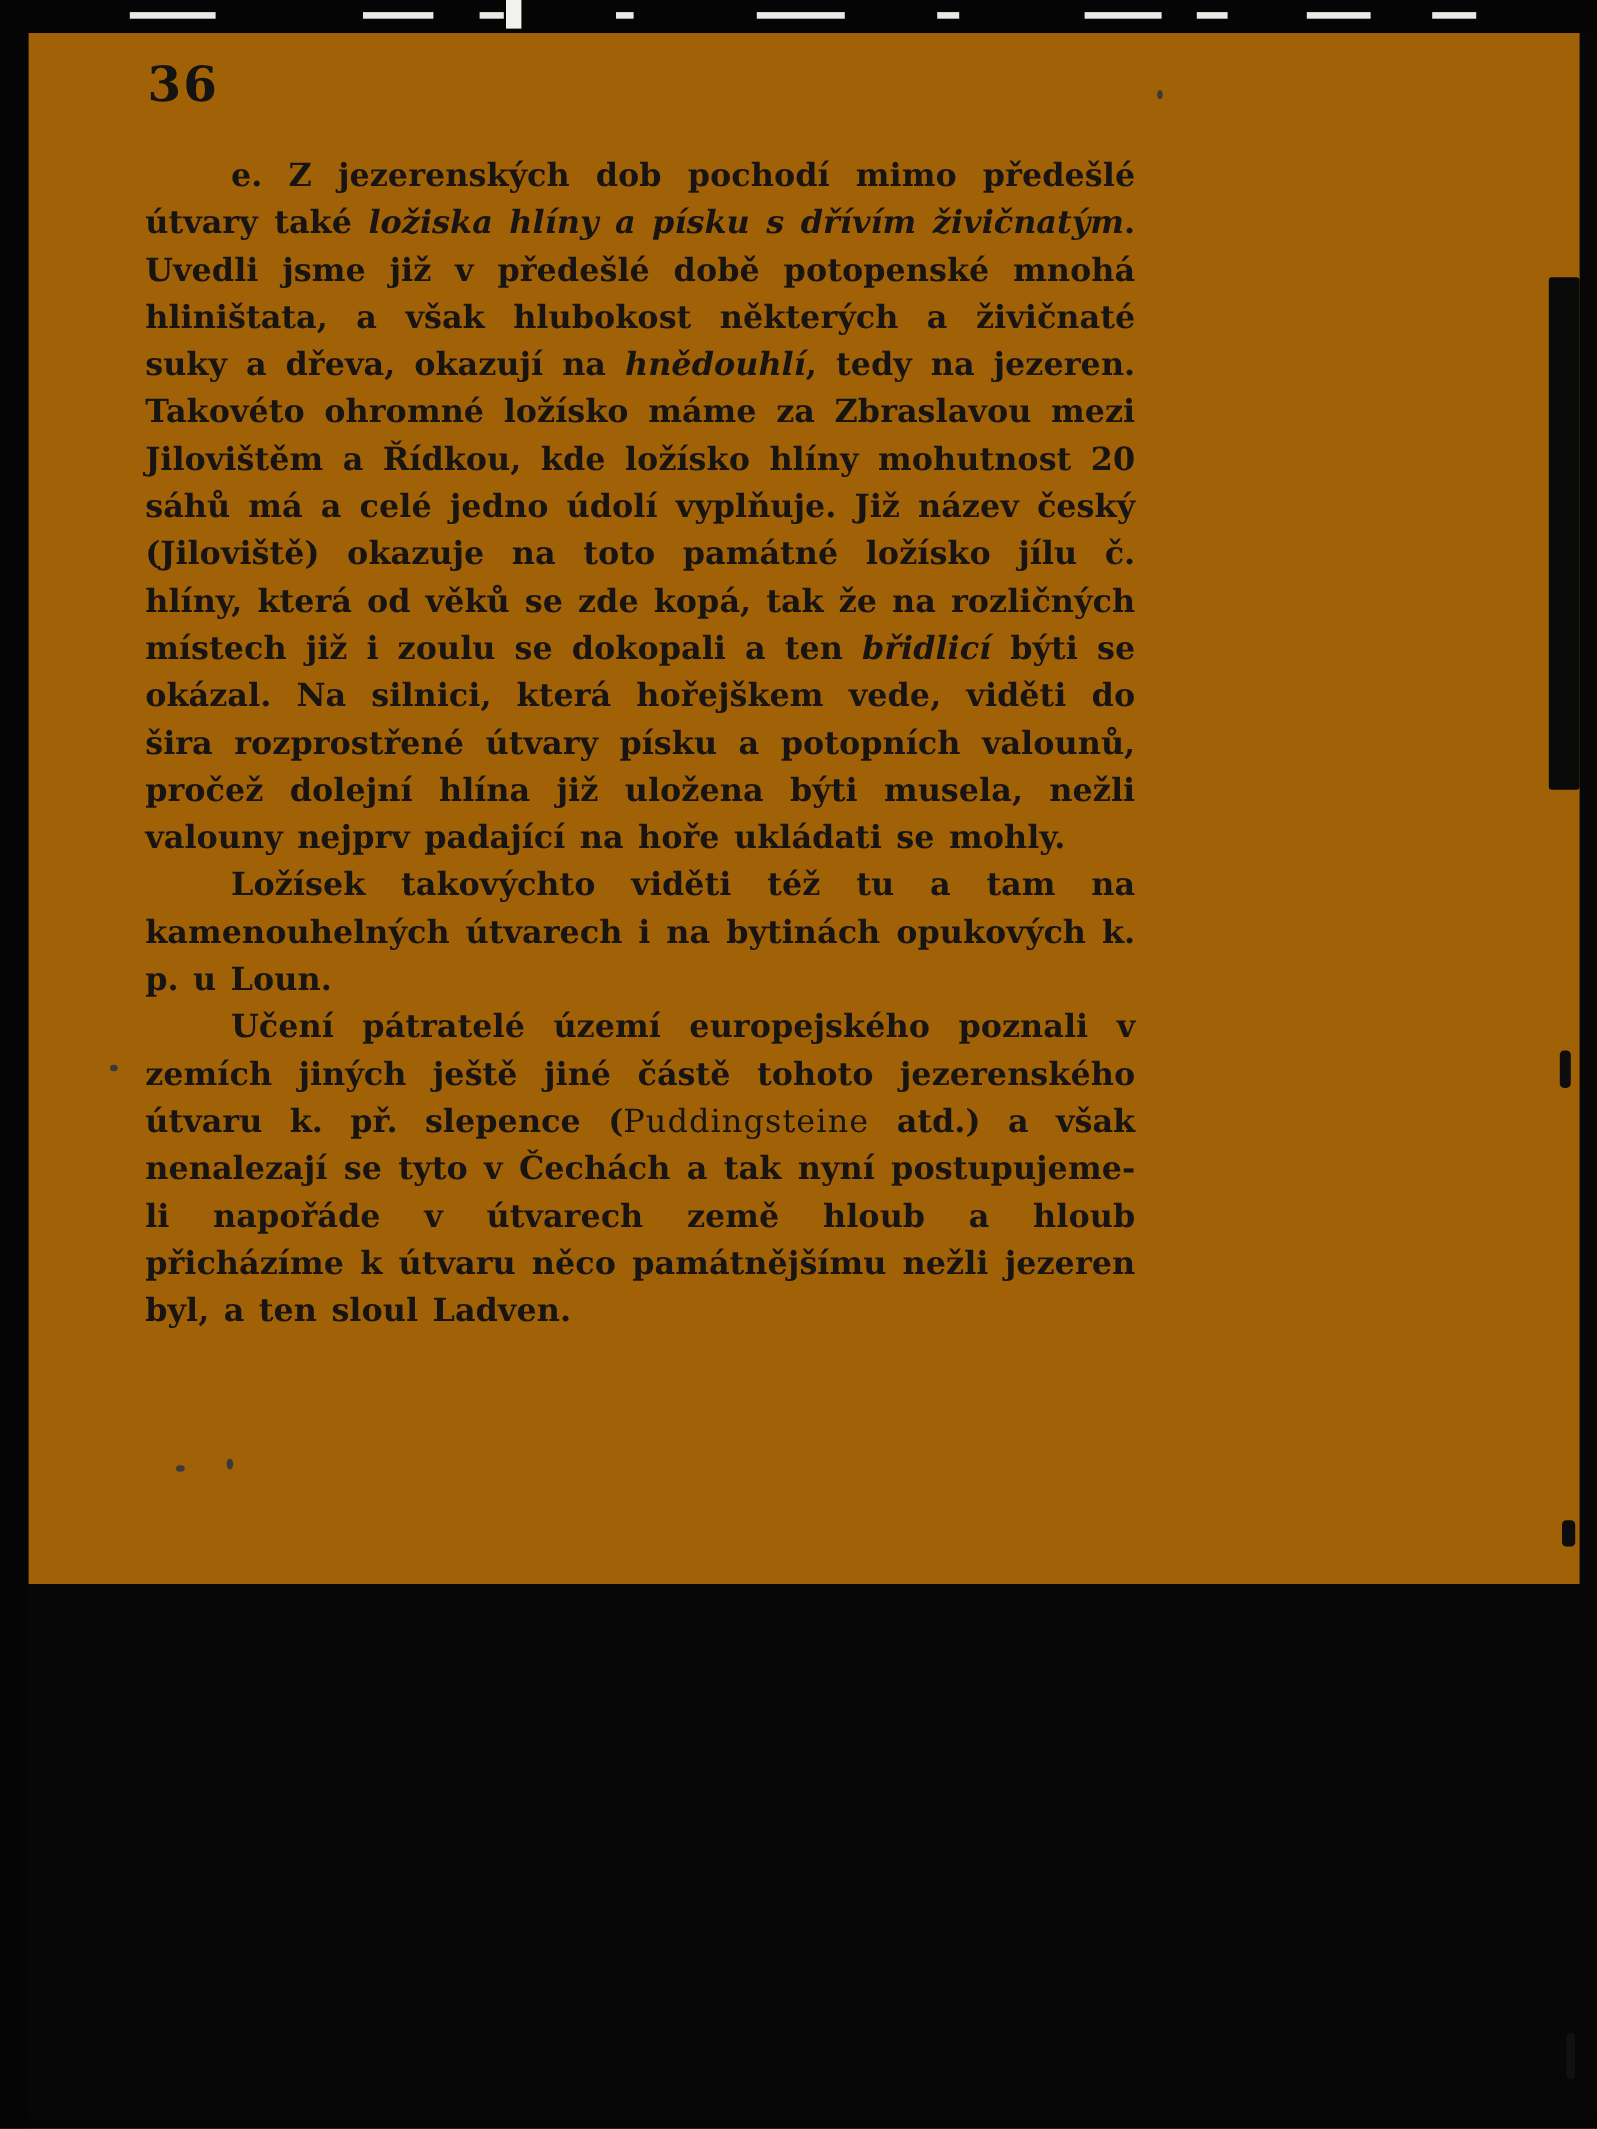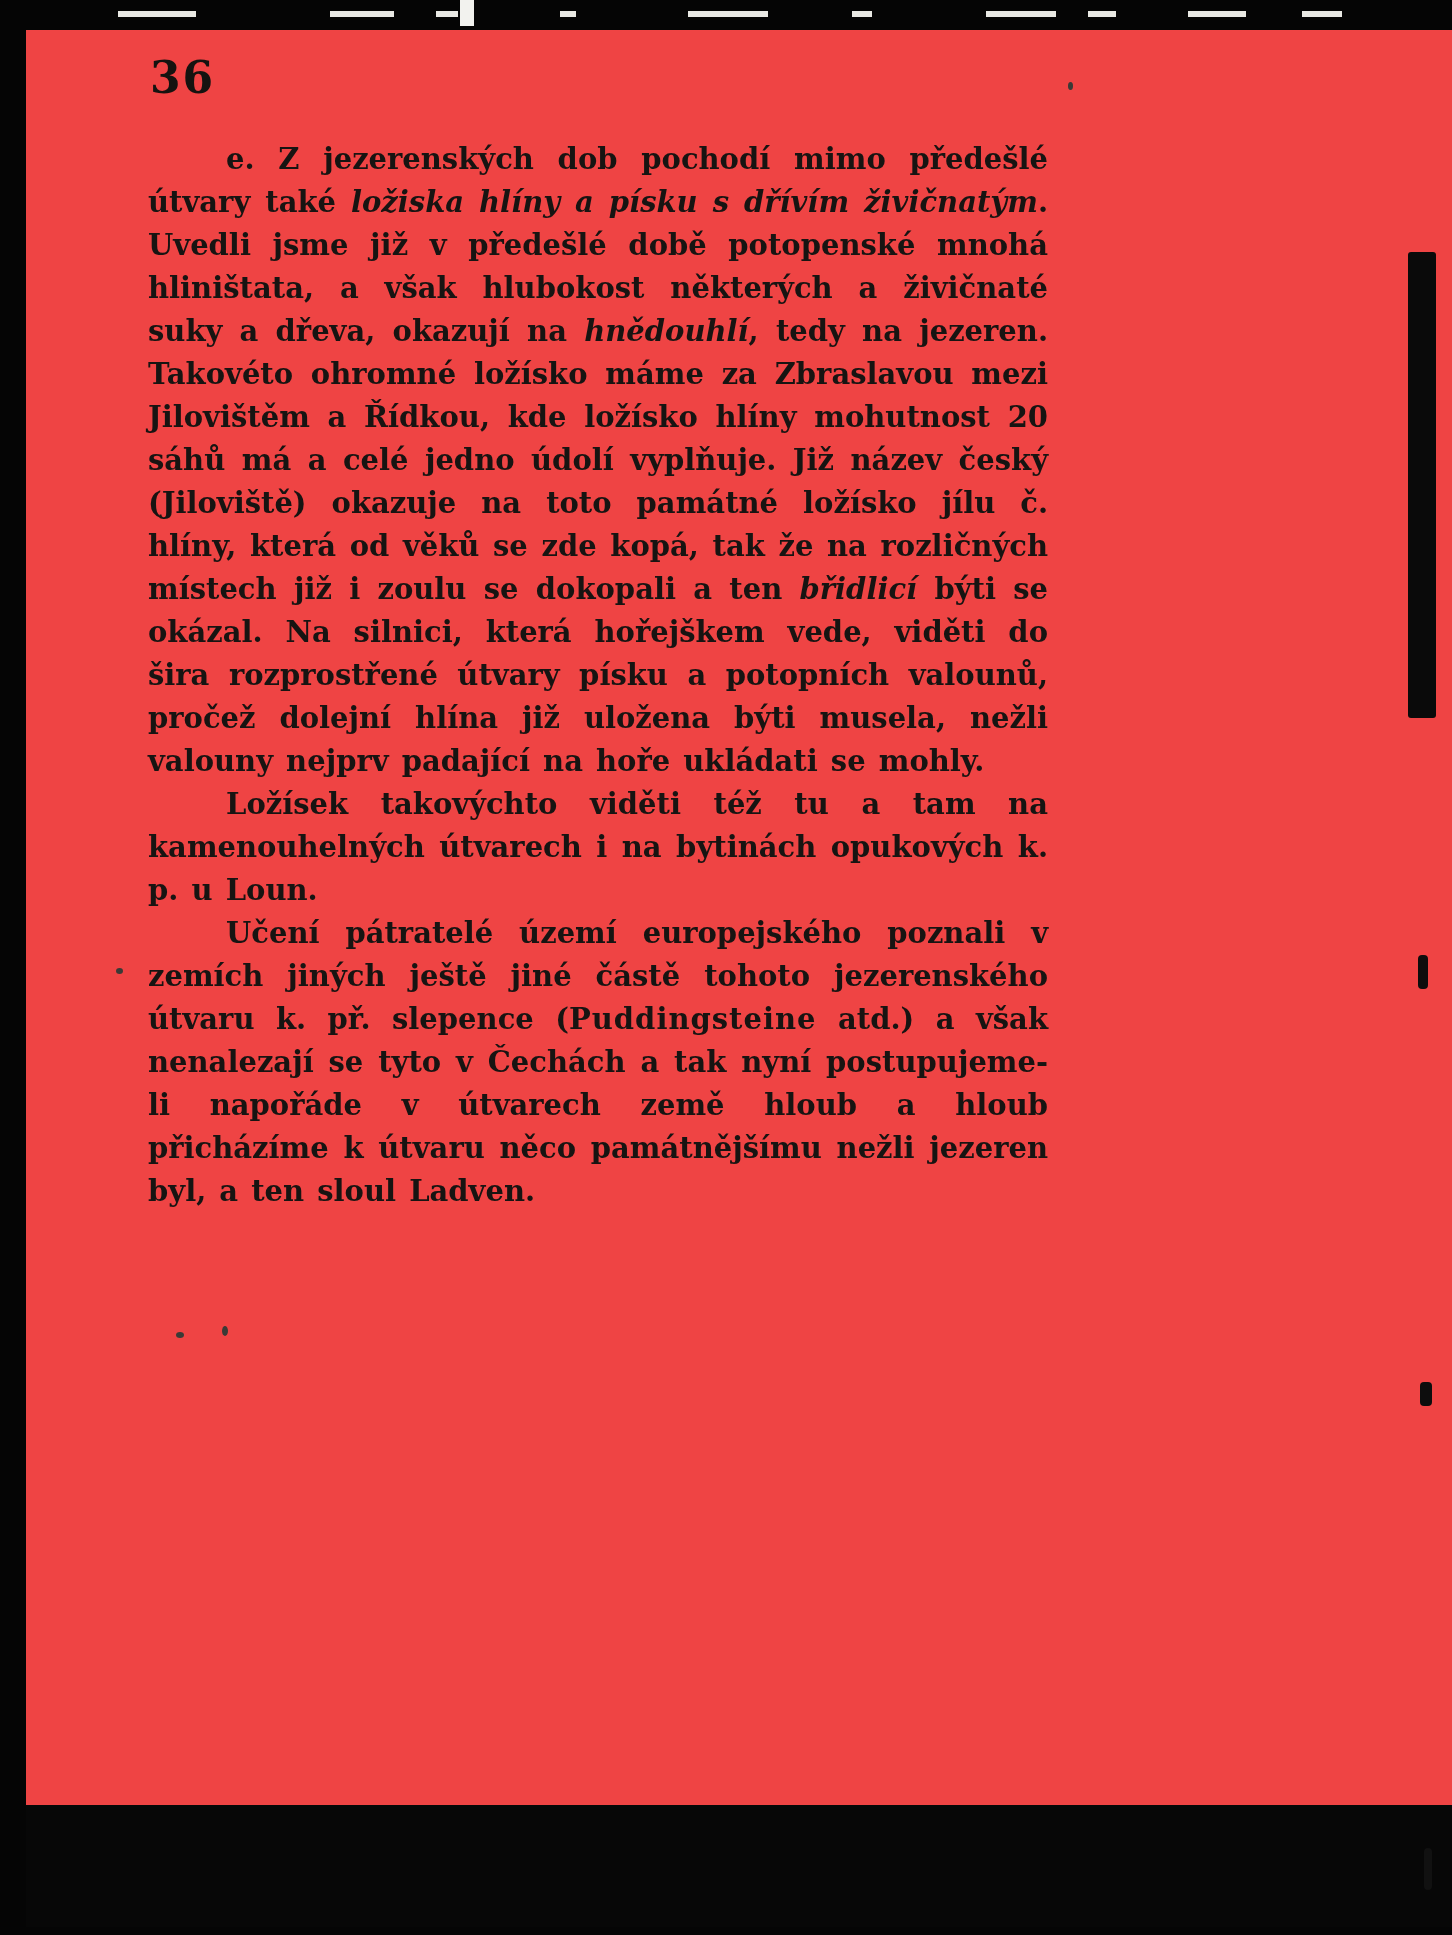--- a/index.html
+++ b/index.html
@@ -6,25 +6,25 @@
   .scan {
     position: relative;
     width: 1452px;
     height: 1935px;
     background: #070707;
     overflow: hidden;
     font-family: "DejaVu Serif", serif;
   }
   .page {
     position: absolute;
-    left: 26px;
+    left: 10px;
     top: 30px;
     width: 1426px;
-    height: 1775px;
-    background: #ef4444;
+    height: 1410px;
+    background: #a16207;
   }
   .page-number {
     position: absolute;
     left: 124px;
     top: 22px;
     font-size: 44px;
     font-weight: 700;
     color: #151310;
     letter-spacing: 2px;
   }
@@ -36,21 +36,21 @@
     color: #171412;
     font-size: 29px;
     font-weight: 700;
     line-height: 43px;
     word-spacing: 3px;
   }
   p.para { margin: 0; text-align: justify; }
   p.para.indent { text-indent: 78px; }
   .seg-normal { }
   .seg-italic { font-style: italic; font-weight: 700; }
-  .seg-fraktur { font-weight: 700; letter-spacing: 1px; font-family: "DejaVu Serif", serif; }
+  .seg-fraktur { font-weight: 400; letter-spacing: 1px; font-family: "DejaVu Serif", serif; }
 
   
   .edge-top    { position: absolute; left: 0; top: 0; width: 1452px; height: 30px; background: #050505; }
   .edge-left   { position: absolute; left: 0; top: 0; width: 26px; height: 1935px; background: #050505; }
   .edge-bottom { position: absolute; left: 0; top: 1927px; width: 1452px; height: 8px; background: #050505; }
   .dash { position: absolute; background: #e9e9e4; height: 6px; top: 11px; }
   .dash.d1 { left: 118px;  width: 78px; }
   .dash.d2 { left: 330px;  width: 64px; }
   .dash.d3 { left: 436px;  width: 22px; }
   .dash.d4 { left: 560px;  width: 16px; }

